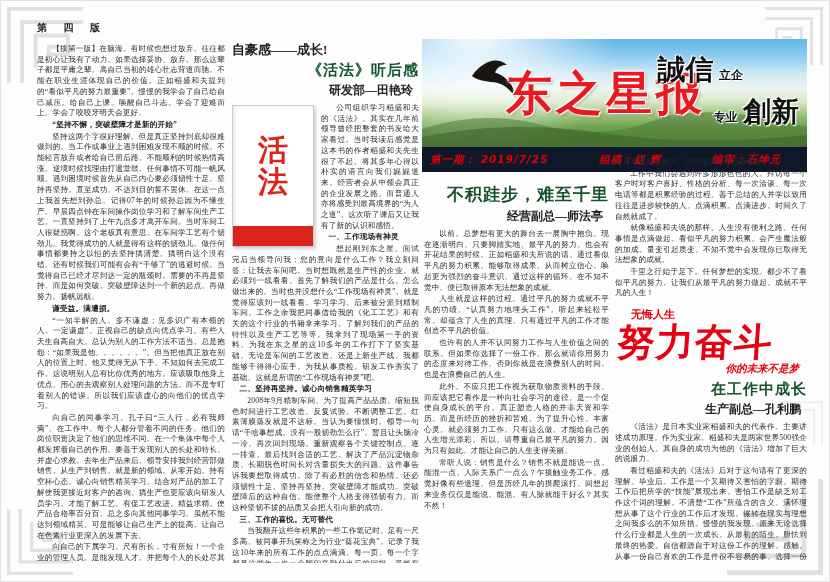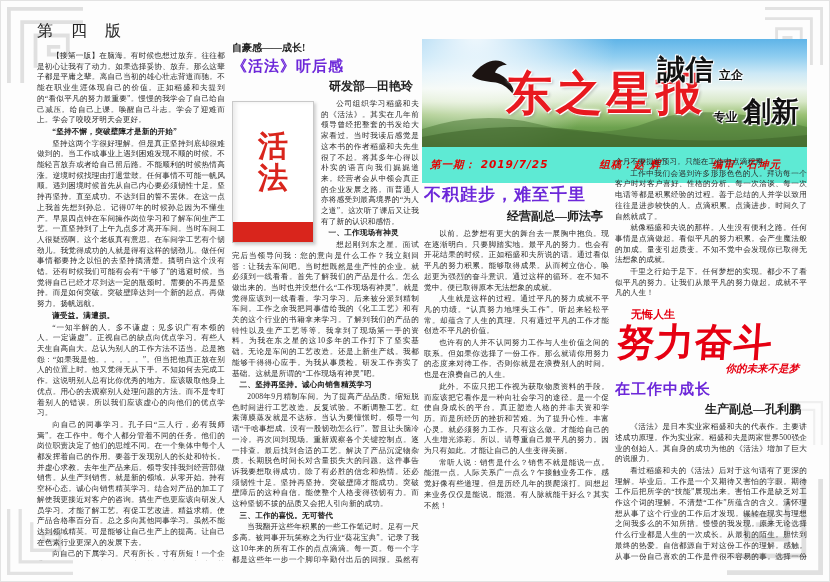--- a/index.html
+++ b/index.html
@@ -7,23 +7,23 @@
         font-family:"Liberation Serif","DejaVu Serif",serif;border:1px solid #e3e3e3;box-sizing:border-box;}
   
   .fret{position:absolute;opacity:.8;}
   .fret svg{display:block;}
   
   .col{position:absolute;overflow:hidden;color:#2a2a2a;}
   .body-text{font-size:7.6px;line-height:10.7px;text-align:justify;letter-spacing:.2px;color:#2b2b2b;}
   .body-text p{margin:0 0 1px 0;text-indent:2em;}
   .body-text p.noindent{text-indent:0;}
   .body-text p.subhead{font-weight:bold;color:#1d1d1d;}
-  .edition{font-size:16px;font-weight:normal;letter-spacing:7px;color:#222;margin:0 0 9px 0;}
-  .kicker{font-size:10px;font-weight:bold;color:#222;margin:0 0 2px 0;}
-  .headline{font-size:15px;font-weight:bold;text-align:left;color:#6d28d9;margin:0 0 2px 0;letter-spacing:1px;}
+  .edition{font-size:10px;font-weight:bold;letter-spacing:7px;color:#222;margin:0 0 9px 0;}
+  .kicker{font-size:13px;font-weight:bold;color:#222;margin:0 0 2px 0;}
+  .headline{font-size:15px;font-weight:bold;text-align:right;color:#14532d;margin:0 0 2px 0;letter-spacing:1px;}
   .headline.big{font-size:17px;margin:6px 0 2px 0;}
   .byline{font-size:12px;font-weight:bold;text-align:right;color:#222;margin:0 6px 4px 0;}
   
   .book{float:left;width:80px;height:140px;margin:2px 7px 2px 0;background:#ffffff;
         border:1px solid #c9c9c9;box-shadow:2px 2px 3px rgba(0,0,0,.18), inset 3px 0 4px rgba(0,0,0,.08);
         position:relative;display:flex;flex-direction:column;align-items:center;}
   .book .btitle{flex:1;display:flex;flex-direction:column;justify-content:center;align-items:center;
         font-size:30px;font-weight:bold;color:#d9251c;line-height:32px;font-family:"DejaVu Sans",sans-serif;}
   .book .bband{width:100%;height:20px;background:#d9251c;}
   
@@ -36,21 +36,21 @@
      letter-spacing:4px;font-family:"DejaVu Sans",sans-serif;
      text-shadow:0 0 2px #fff,0 0 4px #fff,1px 1px 0 #fff,-1px -1px 0 #fff,2px 2px 3px rgba(0,0,0,.25);}
   .slogan{position:absolute;color:#111;font-weight:bold;font-family:"DejaVu Sans",sans-serif;
      text-shadow:0 0 2px #fff,0 0 3px #fff,1px 1px 0 #fff,-1px -1px 0 #fff;}
   .slogan .big{font-size:28px;}
   .slogan .small{font-size:12px;}
   .slogan1{right:64px;top:12px;}
   .slogan2{right:8px;top:54px;}
   .eagle{position:absolute;left:44px;top:16px;}
   
-  .infobar{position:absolute;left:421px;top:146px;width:385px;height:36px;background:#5eead4;
+  .infobar{position:absolute;left:421px;top:146px;width:385px;height:25px;background:#0f172a;
      display:flex;align-items:center;justify-content:space-between;box-sizing:border-box;padding:0 26px 0 8px;}
   .infobar span{color:#e60000;font-weight:bold;font-style:italic;font-size:10.5px;letter-spacing:1px;
      font-family:"DejaVu Sans",sans-serif;}
   
   .poster{margin:6px 0 2px 0;padding:2px 0 2px 2px;}
   .poster .p1{font-size:11px;font-weight:bold;color:#e60012;margin:0 0 0 14px;font-family:"DejaVu Sans",sans-serif;}
   .poster .p2{font-size:38px;font-weight:bold;color:#e60012;line-height:40px;letter-spacing:1px;
       transform:skewX(-4deg);font-family:"DejaVu Sans",sans-serif;margin:0;}
   .poster .p3{font-size:10.5px;font-weight:bold;color:#e60012;text-align:right;margin:0 8px 0 0;
       font-family:"DejaVu Sans",sans-serif;font-style:italic;}

